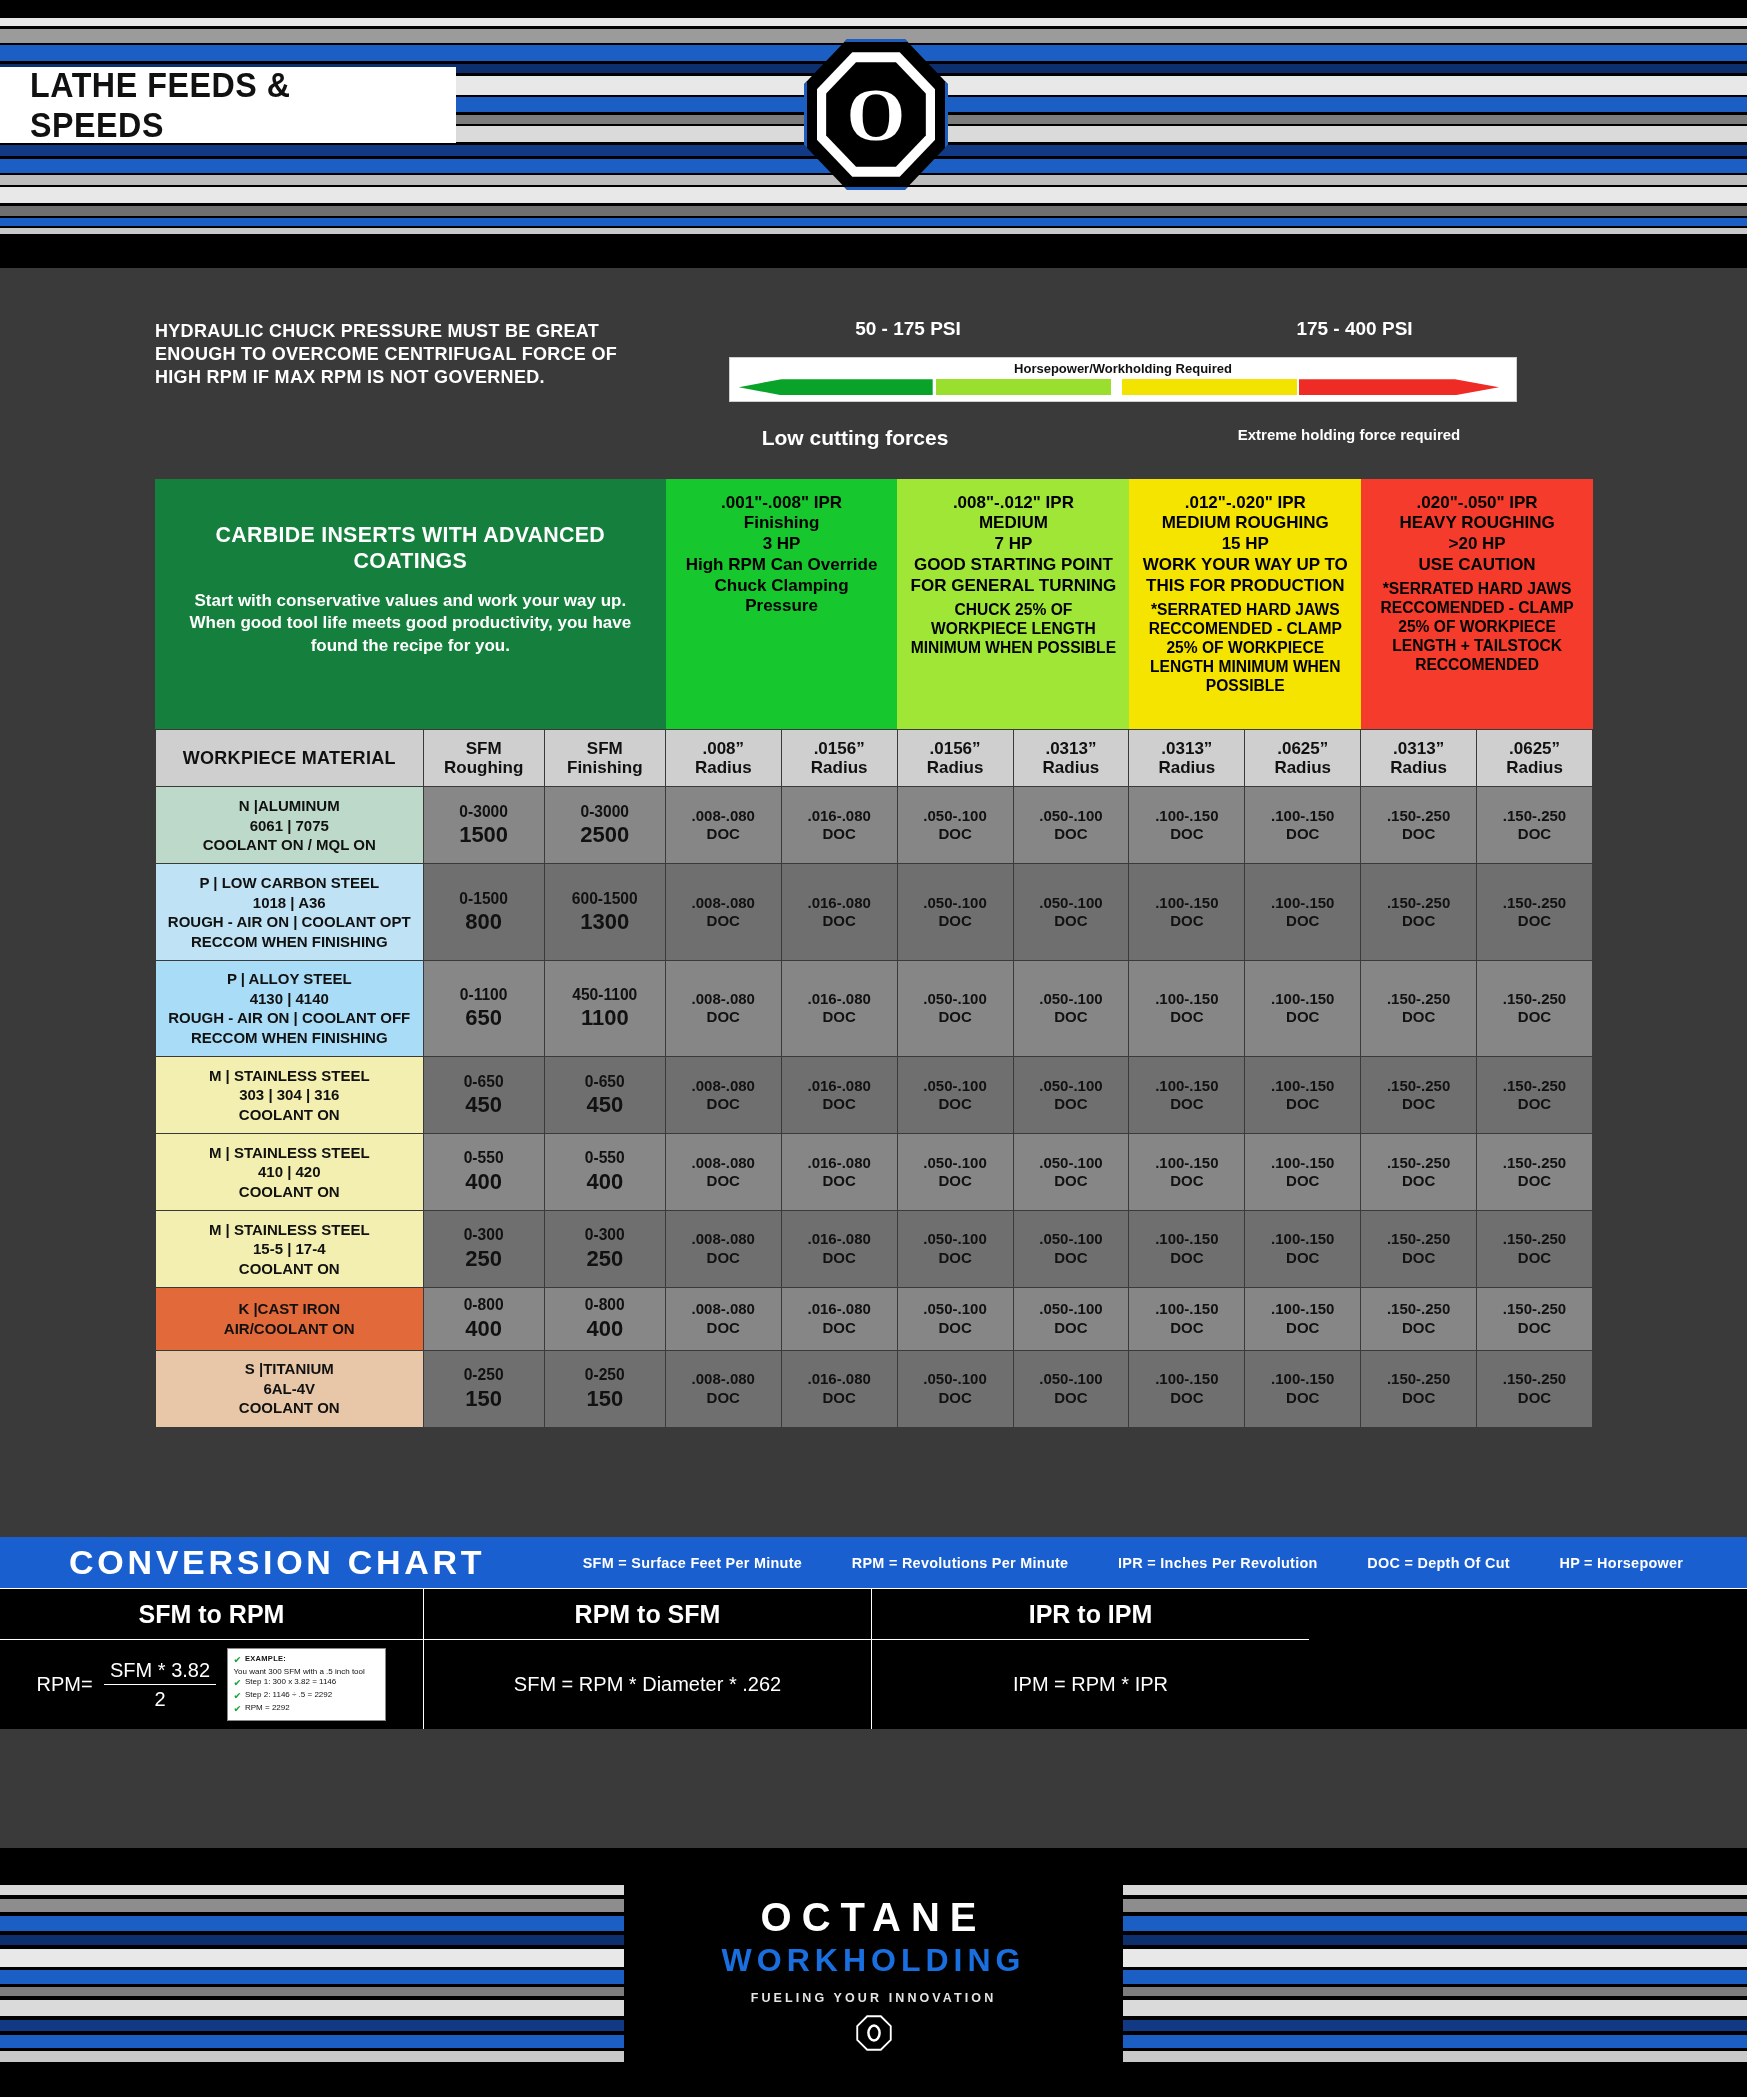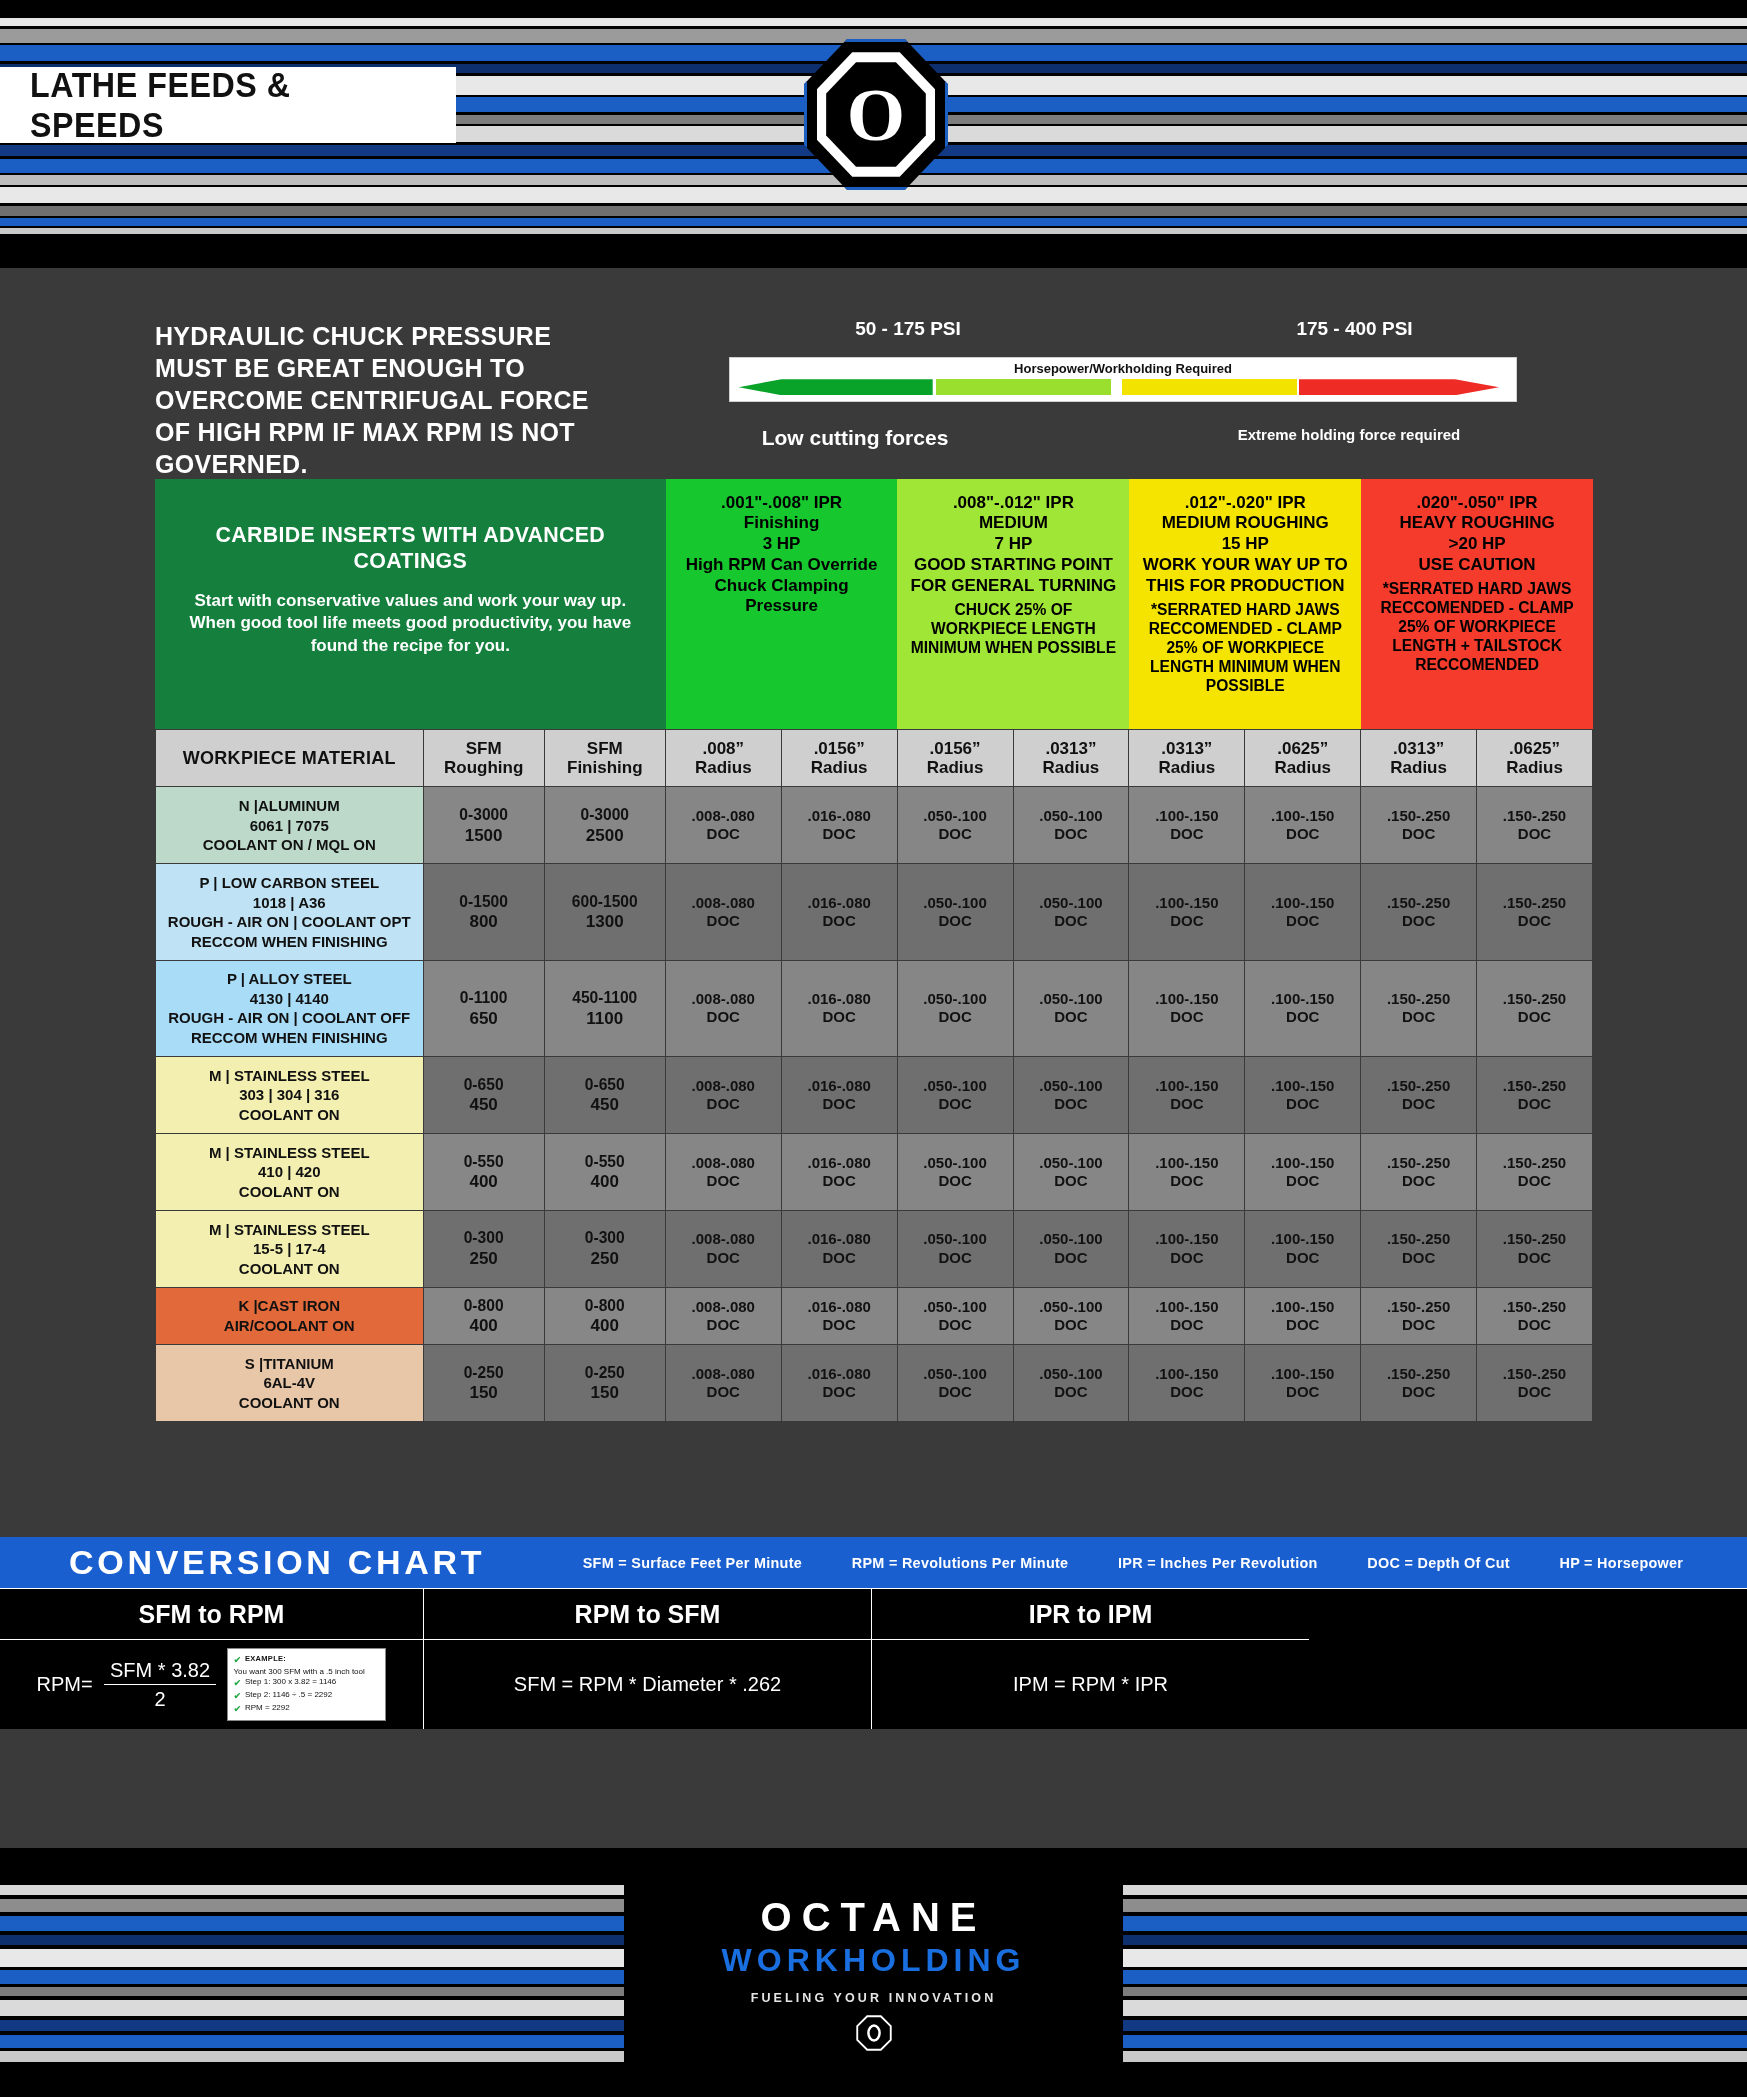--- a/index.html
+++ b/index.html
@@ -48,21 +48,21 @@
     background:#fff; display:flex; align-items:center; padding-left:30px;
   }
   .title-box .t {
     font-size:35px; font-weight:bold; letter-spacing:0.6px; color:#111;
     font-family:"Liberation Sans", sans-serif; font-stretch:condensed;
     transform: scaleX(0.92); transform-origin:left center;
   }
 
   .note {
     position:absolute; left:155px; top:320px; width:474px;
-    color:#fff; font-size:25px; font-weight:bold; line-height:1.28; letter-spacing:0.3px;
+    color:#fff; font-size:18px; font-weight:bold; line-height:1.28; letter-spacing:0.3px;
   }
 
   .psi-left { position:absolute; left:830px; top:318px; width:156px; text-align:center; color:#fff; font-size:19px; font-weight:bold; }
   .psi-right { position:absolute; left:1267px; top:318px; width:175px; text-align:center; color:#fff; font-size:19px; font-weight:bold; }
 
   .hpbar {
     position:absolute; left:729px; top:357px; width:788px; height:45px;
     background:#fff; border:1.2px solid #cfcfcf;
   }
   .hpbar .cap { text-align:center; font-size:13px; font-weight:bold; color:#111; margin-top:2.5px; }
@@ -98,21 +98,21 @@
     background:#cfcfcf; color:#111; font-weight:bold; font-size:17px; line-height:1.15;
     padding:8.7px 3.7px; text-align:center;
   }
   table.main thead th.matcol { font-size:18px; letter-spacing:0.3px; width:271px; }
   table.main td.mat {
     font-size:15px; font-weight:bold; color:#111; text-align:center; padding:8.7px 6.2px; line-height:1.3;
   }
   table.main td.val {
     background:#878787; color:#111; text-align:center; font-size:15.6px; font-weight:bold; padding:7.5px 2.5px; line-height:1.25;
   }
-  table.main td.val .big { font-size:17px; }
+  table.main td.val .big { font-size:22px; }
   table.main td.doc { background:#868686; color:#111; text-align:center; font-size:15px; font-weight:bold; line-height:1.22; padding:7.5px 2.5px;}
   table.main tr.alt td.val, table.main tr.alt td.doc { background:#6f6f6f; }
   .w-sfm { width:122px; }
   .w-doc { width:117px; }
 
   
   .convwrap { position:absolute; left:0; top:1537px; width:1748px; }
   .convhdr { background:#1a5fd0; height:51px; display:flex; align-items:center; }
   .convhdr .ct {
     color:#fff; font-size:34px; font-weight:bold; letter-spacing:3.7px; padding-left:69px; width:574px;

